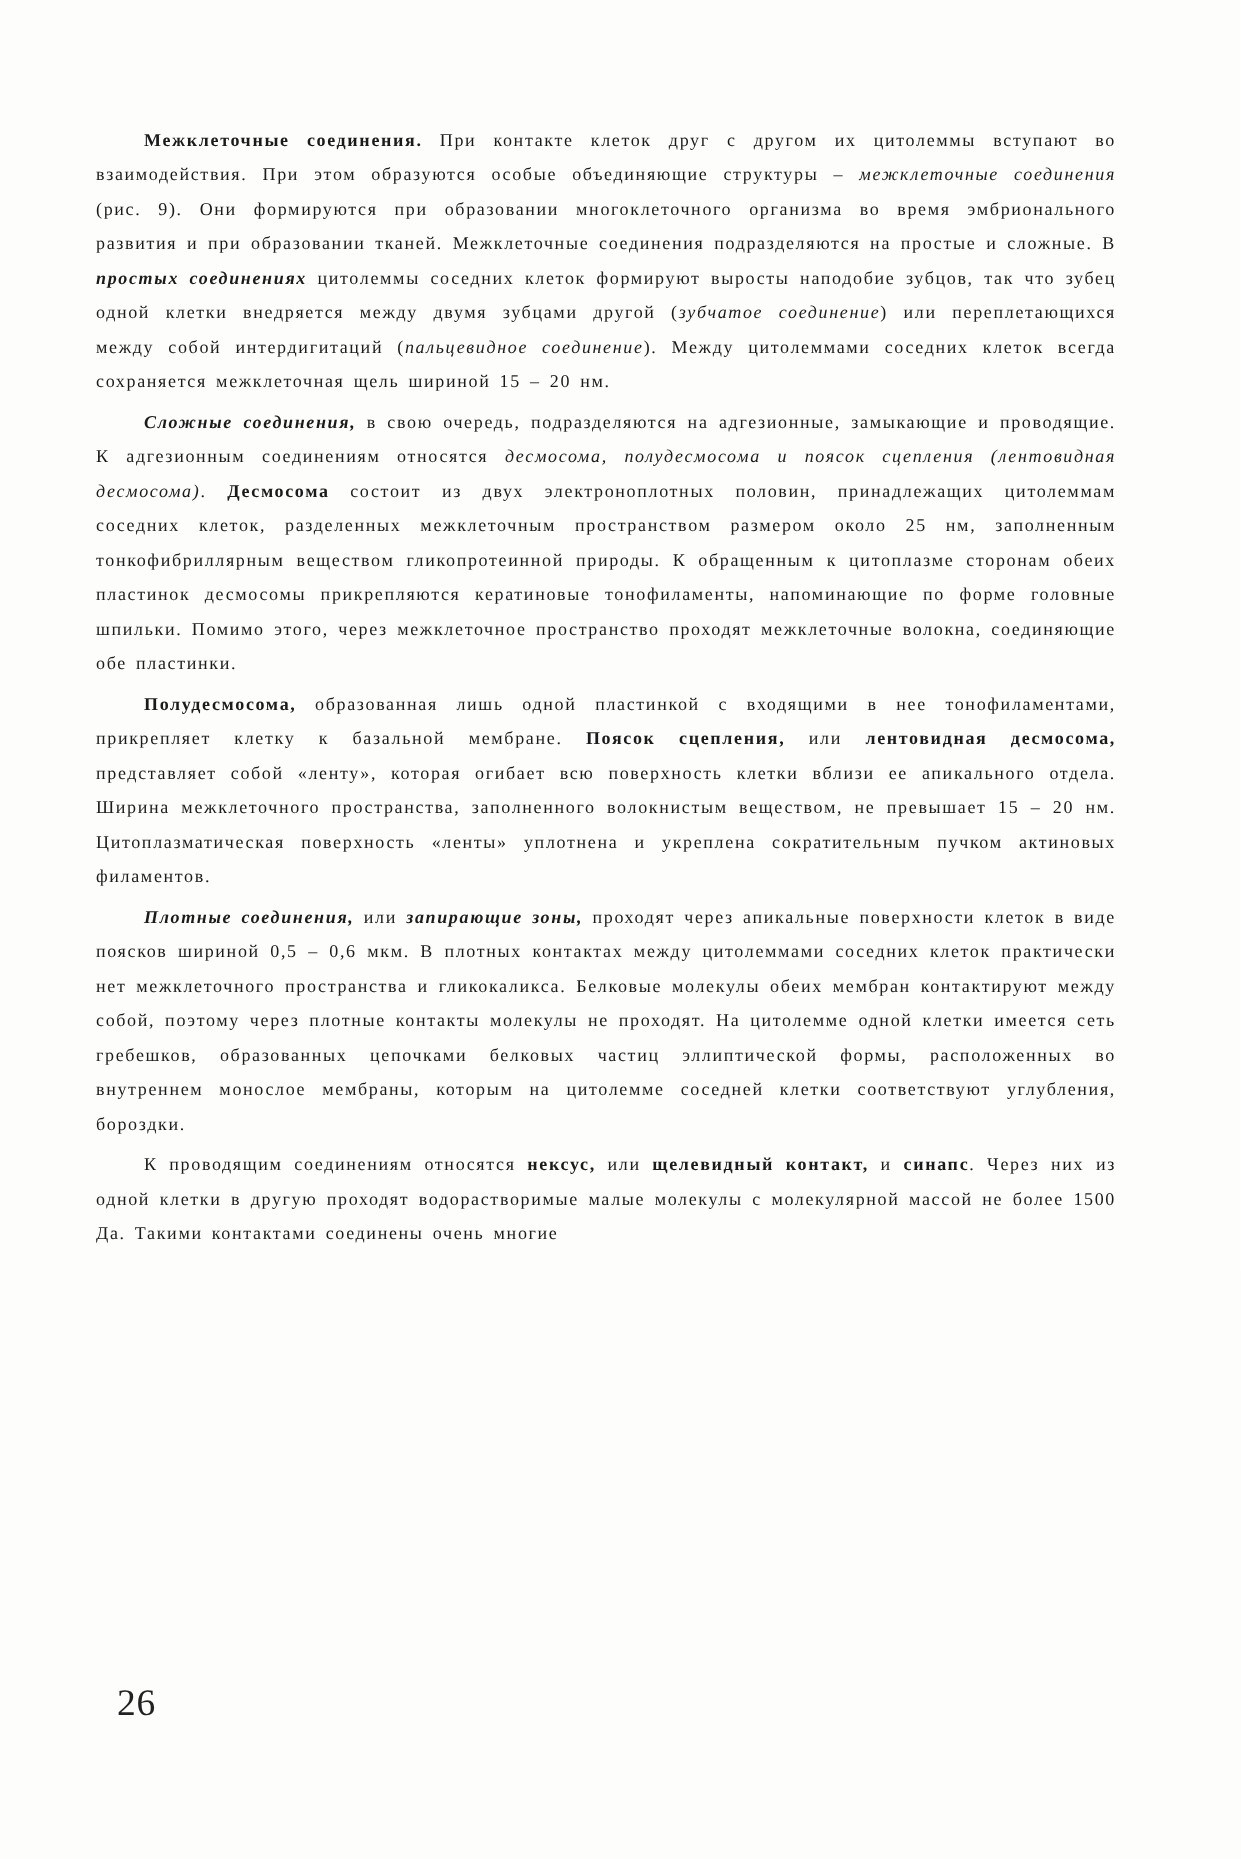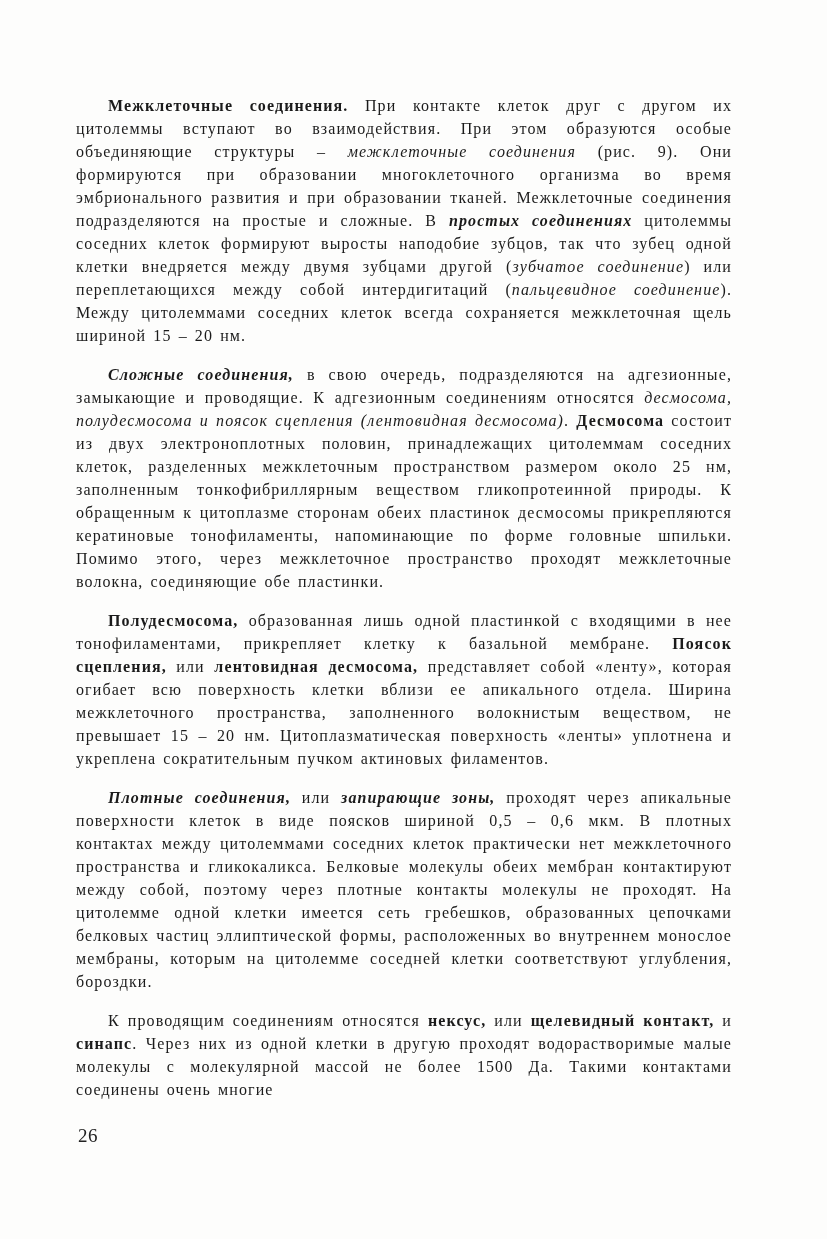--- a/index.html
+++ b/index.html
@@ -16,38 +16,38 @@
     font-family: "Liberation Serif", "DejaVu Serif", serif;
     color: #1b1b1b;
   }
   .text-block {
     position: absolute;
     left: 60px;
     top: 78px;
     width: 688px;
   }
   .para {
-    margin: 16px;
+    margin: 4px;
     padding: 0;
     text-indent: 32px;
     text-align: justify;
-    font-size: 16px;
+    font-size: 12px;
     line-height: 23px;
     letter-spacing: 1.1px;
     word-spacing: 2px;
   }
   .seg-regular { font-weight: normal; font-style: normal; }
   .seg-bold { font-weight: bold; font-style: normal; }
   .seg-italic { font-weight: normal; font-style: italic; }
   .seg-bold-italic { font-weight: bold; font-style: italic; }
   .page-number {
     position: absolute;
     left: 78px;
     top: 1125px;
-    font-size: 19px;
+    font-size: 25px;
     line-height: 22px;
     letter-spacing: 0.5px;
     color: #222222;
   }
 </style>
 </head>
 <body>
 
 <div class="page">
   <main class="text-block">

